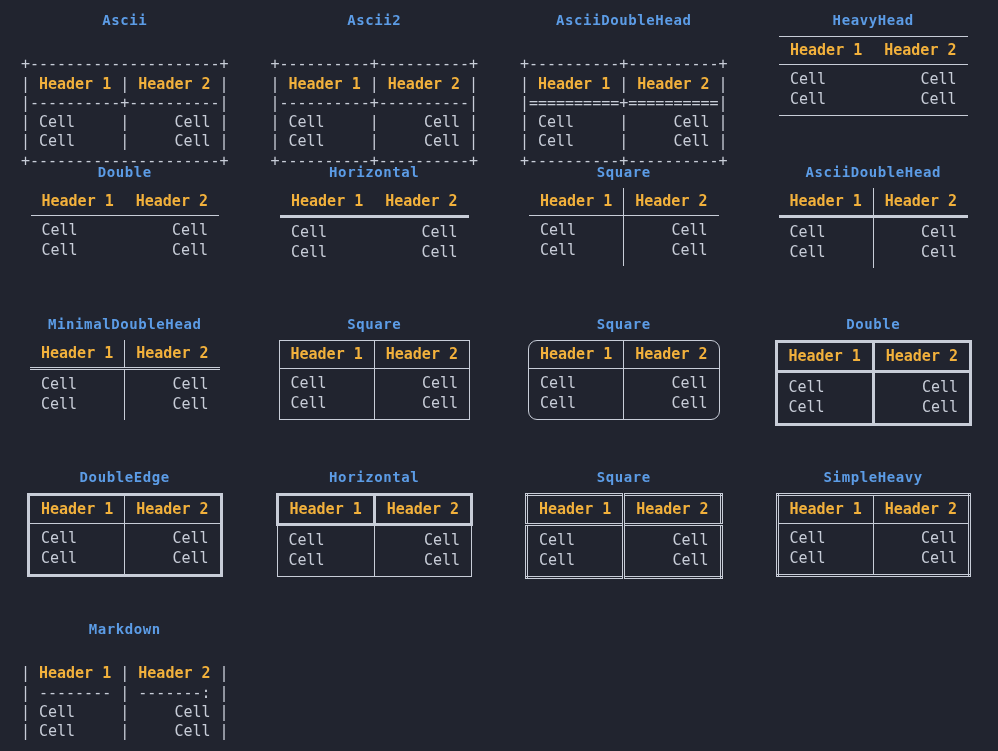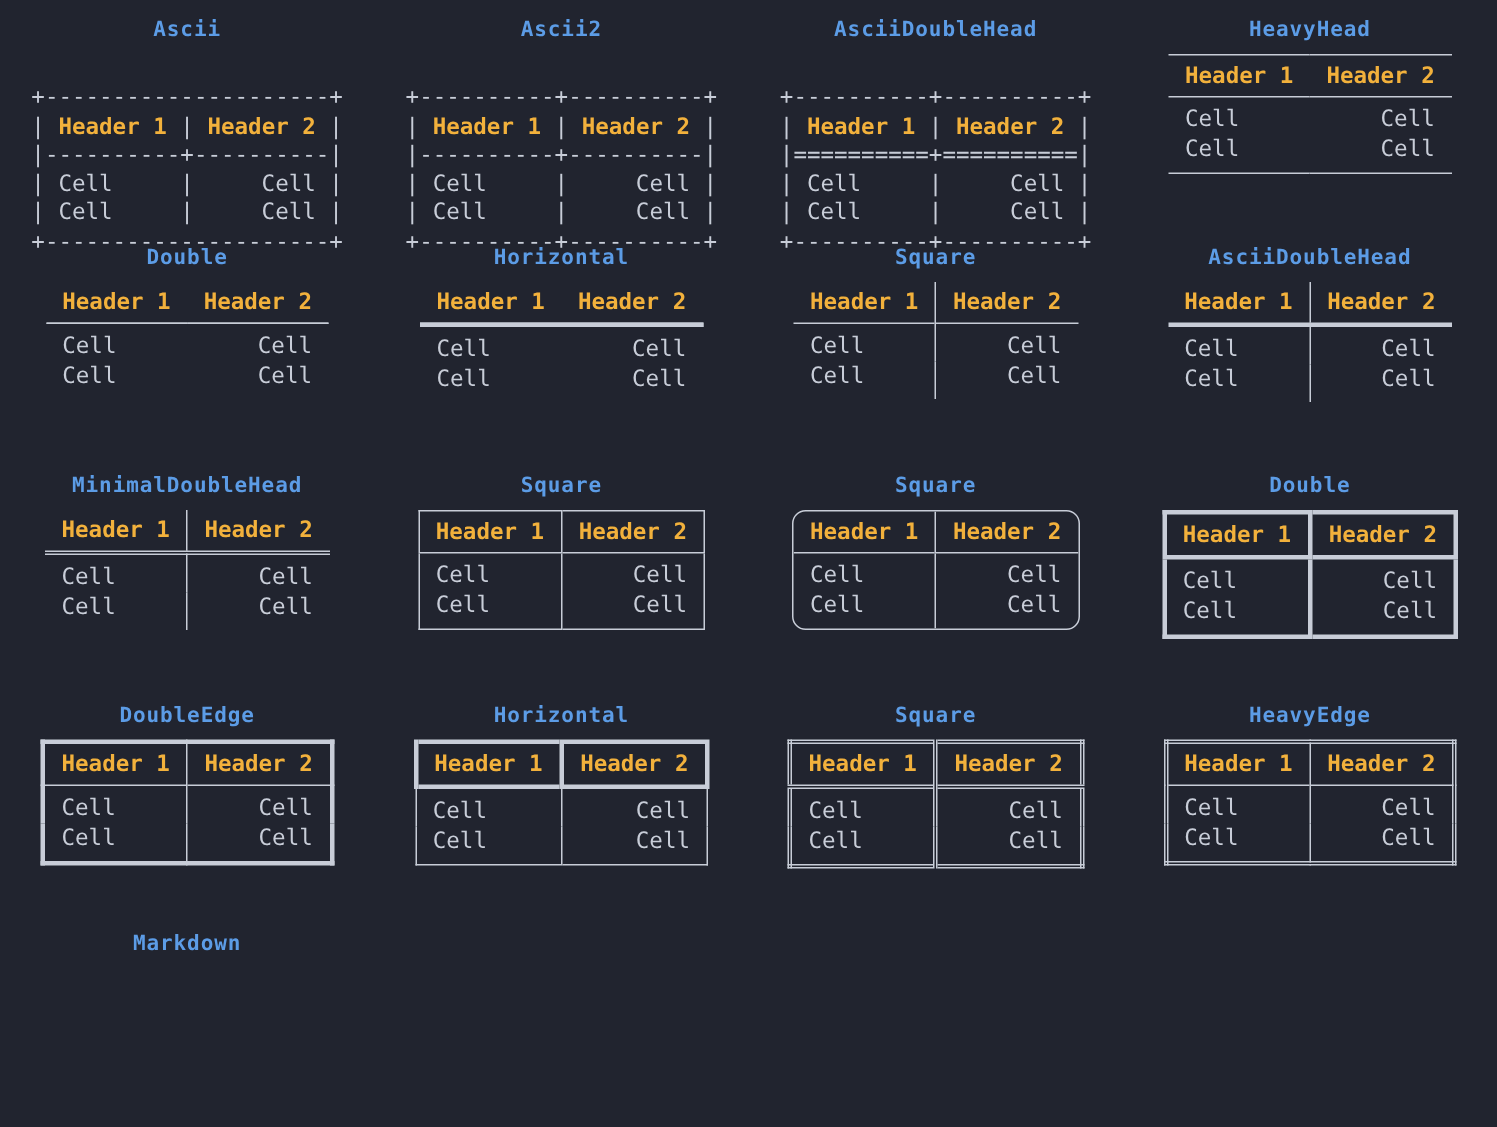--- a/index.html
+++ b/index.html
@@ -458,21 +458,21 @@
         </tr>
         <tr>
           <td>Cell</td>
           <td class="r">Cell</td>
         </tr>
       </tbody>
     </table>
   </div>
 
   <div class="cellbox">
-    <div class="title">HeavyEdge</div>
+    <div class="title">SimpleHeavy</div>
     <table class="tbl t-doubleedge">
       <thead>
           <tr>
         <th>Header 1</th>
         <th class="r">Header 2</th>
       </tr>
         </thead>
       <tbody>
         <tr>
           <td>Cell</td>
@@ -481,19 +481,24 @@
         <tr>
           <td>Cell</td>
           <td class="r">Cell</td>
         </tr>
       </tbody>
     </table>
   </div>
 
   <div class="cellbox">
     <div class="title">Markdown</div>
+    <div class="ascii">
+<span><span>| </span><span class="hd">Header 1</span><span> | </span><span class="hd">Header 2</span><span> |</span></span>
+<span class="rule">| -------- | -------: |</span>
+<span>| Cell     |     Cell |</span>
+<span>| Cell     |     Cell |</span></div>
   </div>
 
   <div></div>
   <div></div>
   <div></div>
 
 </div>
 
 </body></html>

